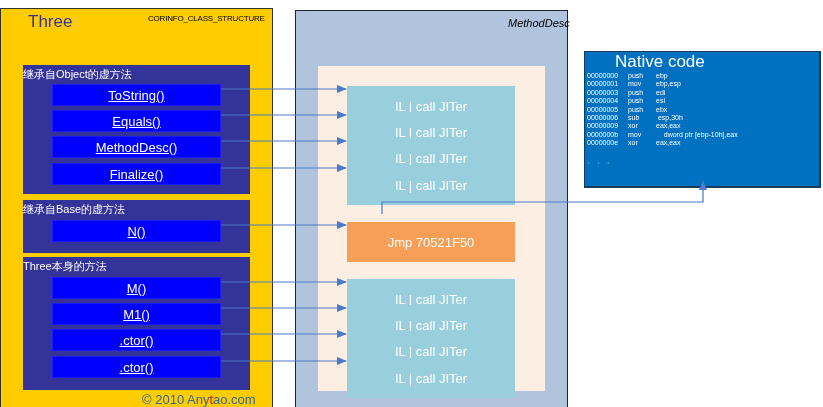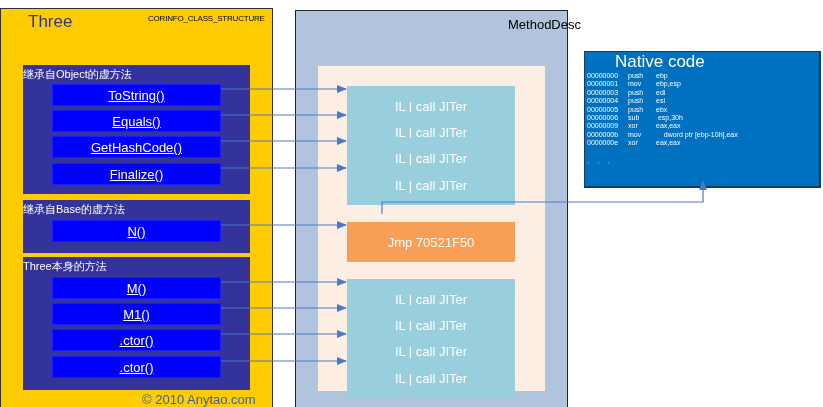--- a/index.html
+++ b/index.html
@@ -16,21 +16,21 @@
   #g1 { left:23px; top:57px; width:227px; height:129px; }
   #g2 { left:23px; top:192px; width:227px; height:53px; }
   #g3 { left:23px; top:249px; width:227px; height:133px; }
   .method { left:52px; width:169px; height:22px; background:#0000ff; color:#fff; font-size:13px;
             display:flex; align-items:center; justify-content:center; border:1px solid #1a1aff;text-decoration:underline; }
   #copyright { left:142px; top:384px; font-size:13px; color:#336699; white-space:nowrap; }
   #copyright .red { color:#ff0000; }
 
   
   #md-box { left:295px; top:2px; width:273px; height:405px; background:#b0c4de; border:1px solid #222; }
-  #md-caption { left:508px; top:9px; font-size:13px; color:#000; }
+  #md-caption { left:508px; top:9px; font-size:11px; color:#000;font-style:italic; }
   #md-panel { left:318px; top:58px; width:227px; height:325px; background:#fdeee4; }
   .il { left:347px; width:168px; height:40px; background:#99cedc; color:#fff; font-size:13px;
         display:flex; align-items:center; justify-content:center; }
   .jmp { background:#f79f56; }
 
   
   #native-box { left:584px; top:43px; width:237px; height:137px; background:#0070c0;
                 border:1px solid #1a3c5c; border-right-width:2px; border-bottom-width:2px; }
   #native-title { left:615px; top:44px; font-size:17px; color:#fff; white-space:nowrap; }
   .asm { left:587px; font-size:7px; color:#fff; white-space:nowrap; height:8px; line-height:8px; }
@@ -54,21 +54,21 @@
 </div>
 <div id="g2" class="abs group">
   <span class="group-label">继承自Base的虚方法</span>
 </div>
 <div id="g3" class="abs group">
   <span class="group-label">Three本身的方法</span>
 </div>
 
 <div class="abs method" style="top:76px">ToString()</div>
 <div class="abs method" style="top:102px">Equals()</div>
-<div class="abs method" style="top:128px">GetHashCode()</div>
+<div class="abs method" style="top:128px">MethodDesc()</div>
 <div class="abs method" style="top:155px">Finalize()</div>
 <div class="abs method" style="top:212px">N()</div>
 <div class="abs method" style="top:269px">M()</div>
 <div class="abs method" style="top:295px">M1()</div>
 <div class="abs method" style="top:321px">.ctor()</div>
 <div class="abs method" style="top:348px">.ctor()</div>
 
 <div id="copyright" class="abs"><span>© 2010 Any</span><span class="red">t</span><span>ao.com</span></div>
 
 <div id="md-box" class="abs"></div>

